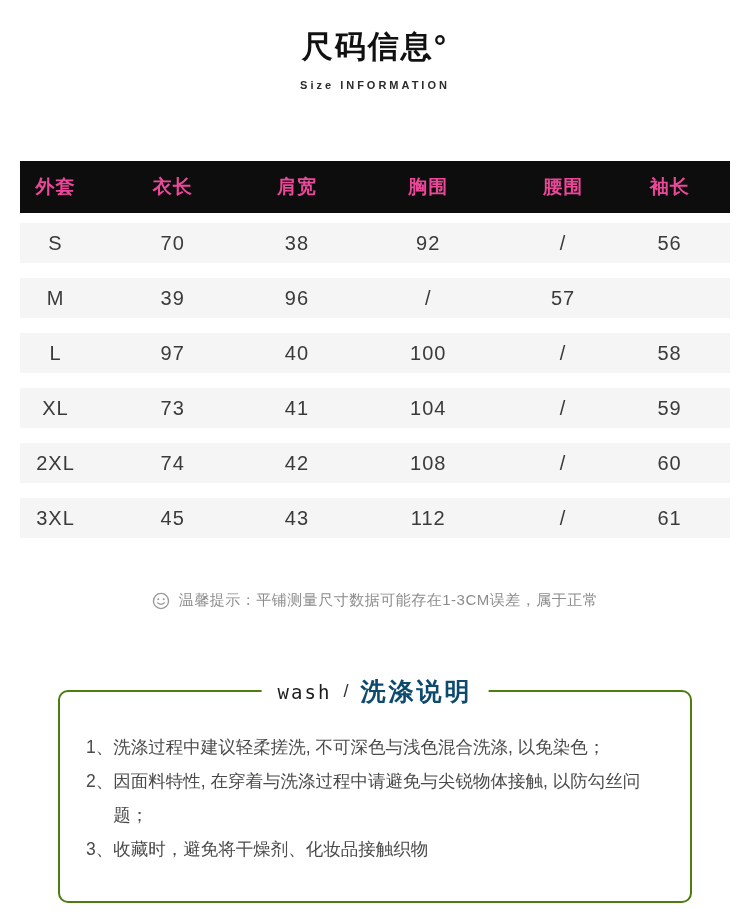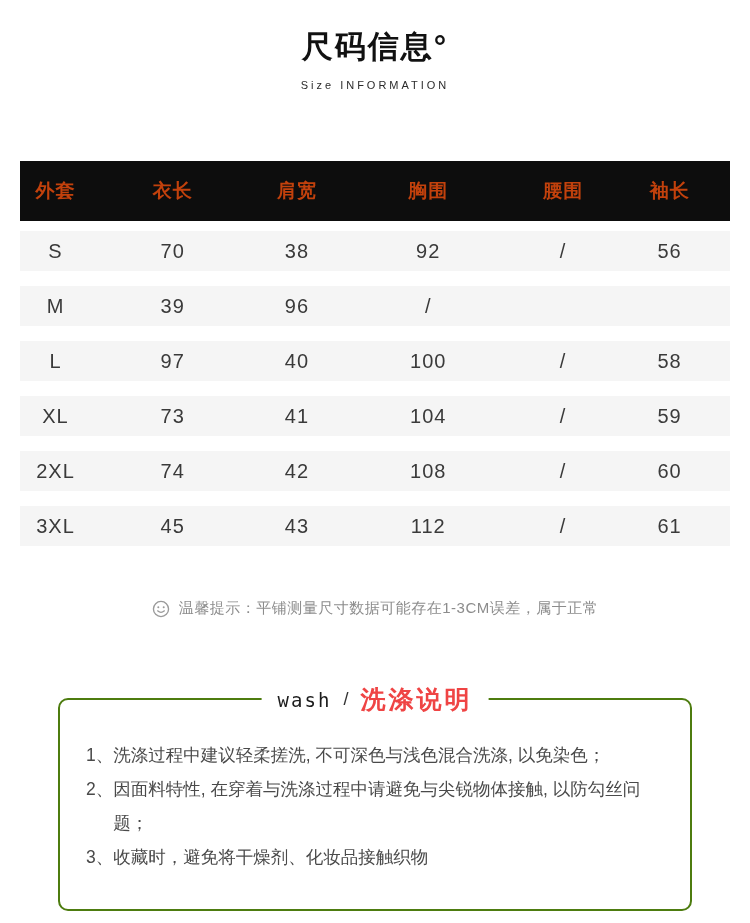--- a/index.html
+++ b/index.html
@@ -25,35 +25,35 @@
     font-size: 31px;
     font-weight: 600;
     letter-spacing: 2px;
     color: #111;
   }
   .page-subtitle {
     margin-top: 11px;
     font-size: 11px;
     letter-spacing: 3px;
     color: #2b2b2b;
-    font-weight: 400;
+    font-weight: 700;
   }
 
   
   .size-table {
     width: 710px;
     margin: 70px auto 0 auto;
   }
   .thead {
     display: grid;
     grid-template-columns: 10% 23% 12% 25% 13% 17%;
     align-items: center;
-    height: 60px;
+    height: 52px;
     background: #0d0d0d;
-    color: #c2410c;
+    color: #ec4899;
     font-size: 19px;
     font-weight: 600;
     letter-spacing: 1px;
     margin-top: 20px;
   }
   .thead .tcell { text-align: center; }
   .trow {
     display: grid;
     grid-template-columns: 10% 23% 12% 25% 13% 17%;
     align-items: center;
@@ -106,21 +106,21 @@
     font-family: "DejaVu Sans Mono", "Liberation Mono", monospace;
     font-size: 19px;
     letter-spacing: 2px;
     color: #1c1c1c;
   }
   .wash-sep { font-size: 18px; color: #333; }
   .wash-title-cn {
     font-size: 25px;
     font-weight: 600;
     letter-spacing: 3px;
-    color: #ef4444;
+    color: #0c4a6e;
   }
   .wash-instructions {
     padding: 38px 22px 0 26px;
     font-size: 17.5px;
     color: #4a4a4a;
     line-height: 34px;
   }
   .wash-item { display: flex; align-items: flex-start; }
   .item-num { flex: 0 0 auto; white-space: nowrap; }
   .item-text { flex: 1 1 auto; }
@@ -151,20 +151,21 @@
           <div class="tcell">38</div>
           <div class="tcell">92</div>
           <div class="tcell">/</div>
           <div class="tcell">56</div>
         </div>
         <div class="trow">
           <div class="tcell">M</div>
           <div class="tcell">39</div>
           <div class="tcell">96</div>
           <div class="tcell">/</div>
+          <div class="tcell">57</div>
         </div>
         <div class="trow">
           <div class="tcell">L</div>
           <div class="tcell">97</div>
           <div class="tcell">40</div>
           <div class="tcell">100</div>
           <div class="tcell">/</div>
           <div class="tcell">58</div>
         </div>
         <div class="trow">

